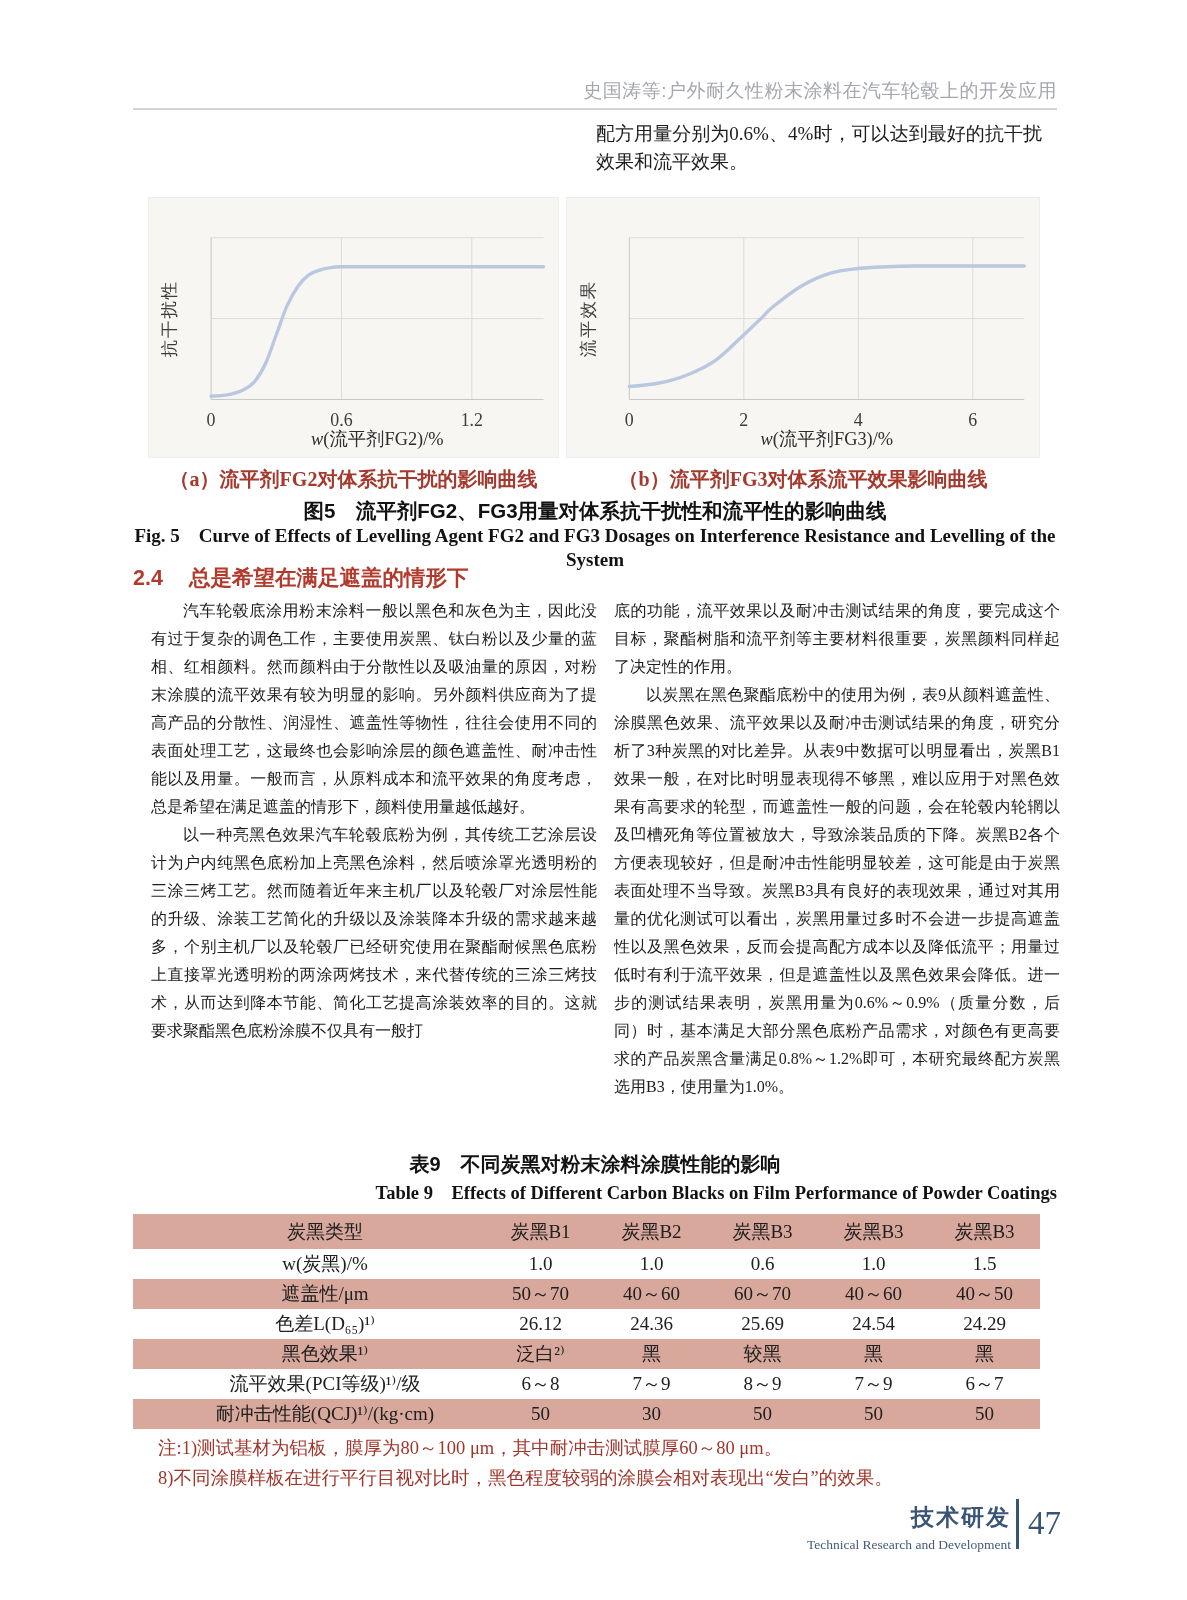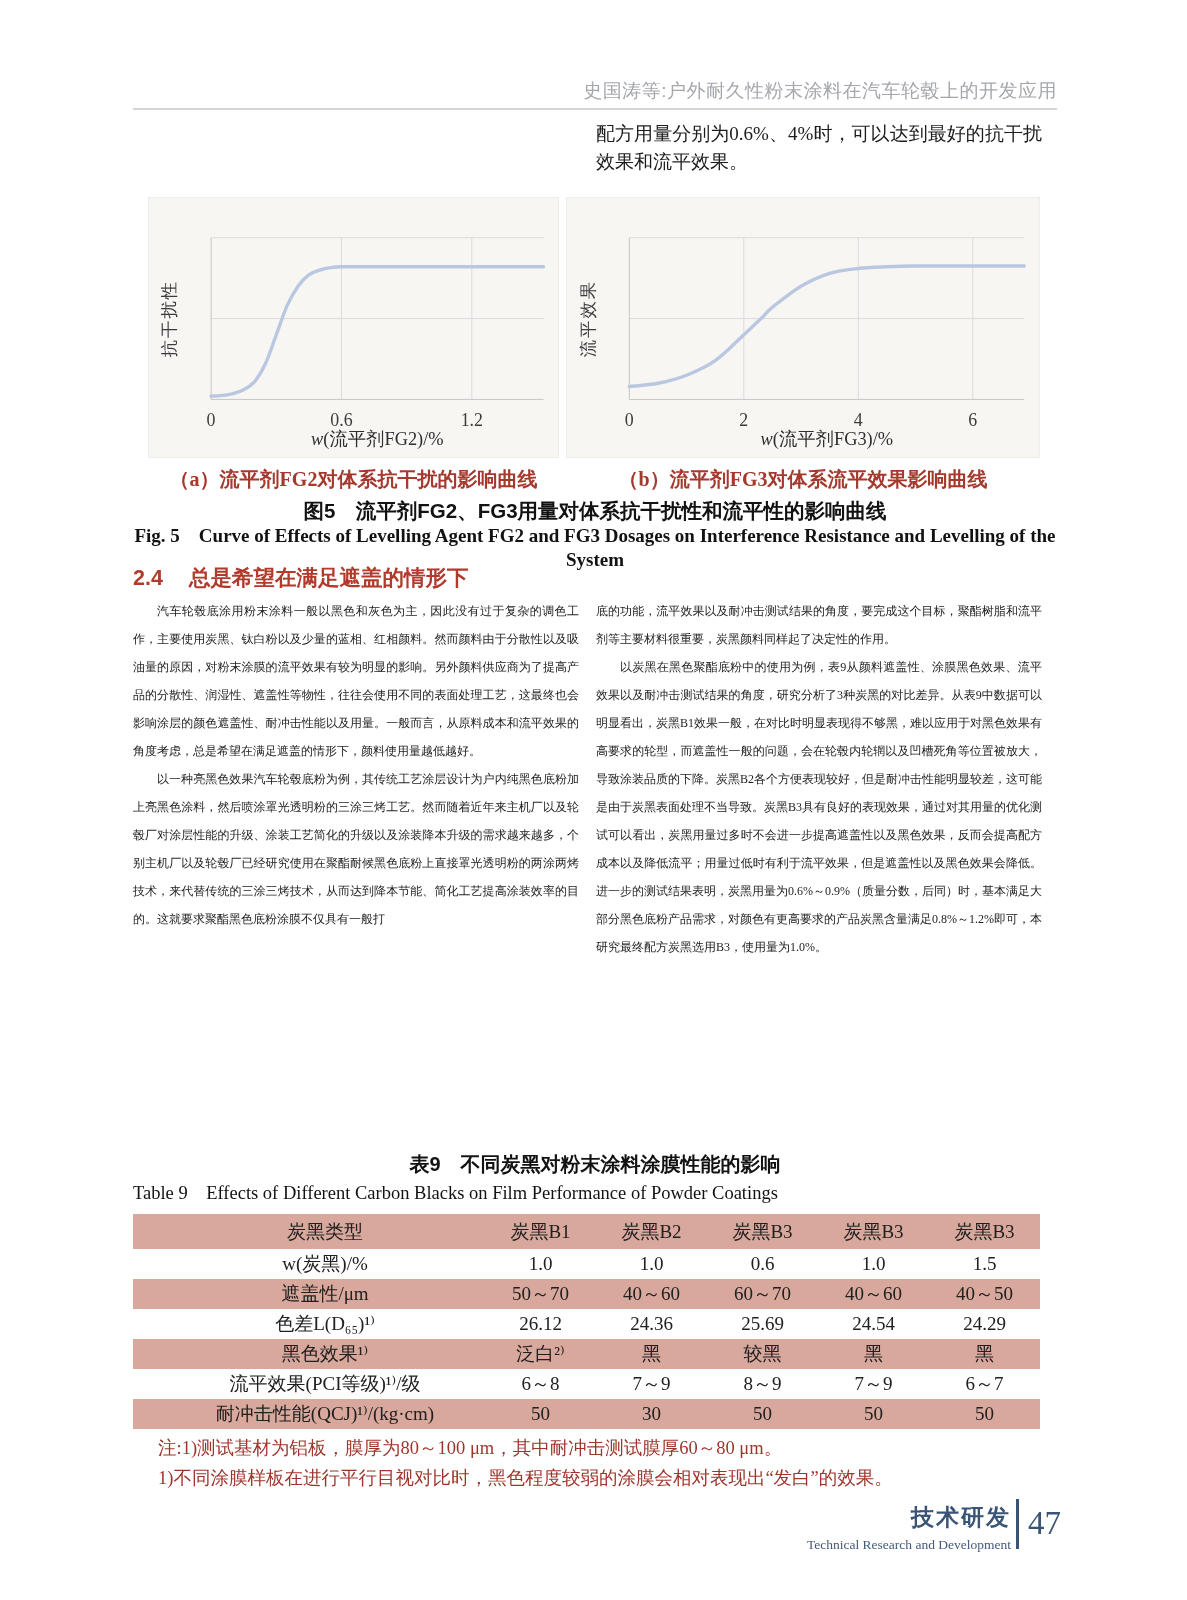--- a/index.html
+++ b/index.html
@@ -9,21 +9,21 @@
   
   .running-title{position:absolute;left:133px;top:78px;width:924px;text-align:right;
         font-family:"Liberation Sans","DejaVu Sans",sans-serif;font-size:19px;color:#a4a7ac;letter-spacing:.5px;}
   .header-rule{position:absolute;left:133px;top:108px;width:924px;border-top:2px solid #d4d4d4;}
 
   
   .col{position:absolute;width:446px;font-size:19px;line-height:28px;text-align:justify;}
   .intro-left{left:133px;top:120px;}
   .intro-right{left:596px;top:120px;}
   .body-col{position:absolute;top:597px;width:446px;height:556px;overflow:hidden;
-        font-size:12px;line-height:28px;text-align:justify;}
+        font-size:16px;line-height:28px;text-align:justify;margin-left:18px;}
   .body-left{left:133px;}
   .body-right{left:596px;}
   .body-col p{margin:0;text-indent:2em;}
   .body-col p.cont{text-indent:0;}
 
   
   .chart-card{position:absolute;top:197px;height:261px;background:#f7f6f3;border:1px solid #efede9;box-sizing:border-box;}
   .chart-a{left:148px;width:411px;}
   .chart-b{left:566px;width:474px;}
   svg.chart{width:100%;height:100%;display:block;font-family:"Liberation Serif","DejaVu Serif",serif;}
@@ -37,22 +37,22 @@
   .fig-caption-en{position:absolute;left:133px;top:523px;width:924px;text-align:center;
         font-weight:bold;font-size:19px;color:#121212;}
 
   .section-heading{position:absolute;left:133px;top:563px;width:470px;
         font-family:"Liberation Sans","DejaVu Sans",sans-serif;font-weight:bold;font-size:21.5px;color:#b23a2c;}
   .section-heading .num{margin-right:26px;}
 
   
   .table-caption-zh{position:absolute;left:133px;top:1151px;width:924px;text-align:center;
         font-family:"Liberation Sans","DejaVu Sans",sans-serif;font-weight:bold;font-size:20px;color:#121212;}
-  .table-caption-en{position:absolute;left:133px;top:1180px;width:924px;text-align:left;
-        font-weight:normal;font-size:18.5px;color:#121212;}
+  .table-caption-en{position:absolute;left:133px;top:1180px;width:924px;text-align:right;
+        font-weight:bold;font-size:18.5px;color:#121212;}
   table.data-table{position:absolute;left:133px;top:1214px;width:907px;border-collapse:collapse;
         table-layout:fixed;font-size:19px;color:#202020;}
   .data-table th,.data-table td{font-weight:normal;height:30px;padding:0;overflow:hidden;white-space:nowrap;}
   .data-table thead th{height:35px;}
   .data-table tr.pink{background:#d9a89d;}
   .data-table .c0{text-align:center;padding-left:32px;}
   .data-table .cv{text-align:center;}
 
   .notes{position:absolute;left:158px;top:1434px;width:900px;color:#9e352b;font-size:18.5px;line-height:29.5px;}
 
@@ -196,21 +196,21 @@
           <td class="cv">30</td>
           <td class="cv">50</td>
           <td class="cv">50</td>
           <td class="cv">50</td>
         </tr>
       </tbody>
   </table>
 
   <div class="notes" id="table-notes">
       <div>注:1)测试基材为铝板，膜厚为80～100 μm，其中耐冲击测试膜厚60～80 μm。</div>
-      <div>1)不同涂膜样板在进行平行目视对比时，黑色程度较弱的涂膜会相对表现出“发白”的效果。</div>
+      <div>8)不同涂膜样板在进行平行目视对比时，黑色程度较弱的涂膜会相对表现出“发白”的效果。</div>
     </div>
 
   <div class="footer-zh">技术研发</div>
   <div class="footer-bar"></div>
   <div class="footer-page">47</div>
   <div class="footer-en">Technical Research and Development</div>
 
 </div>
 
 </body></html>

